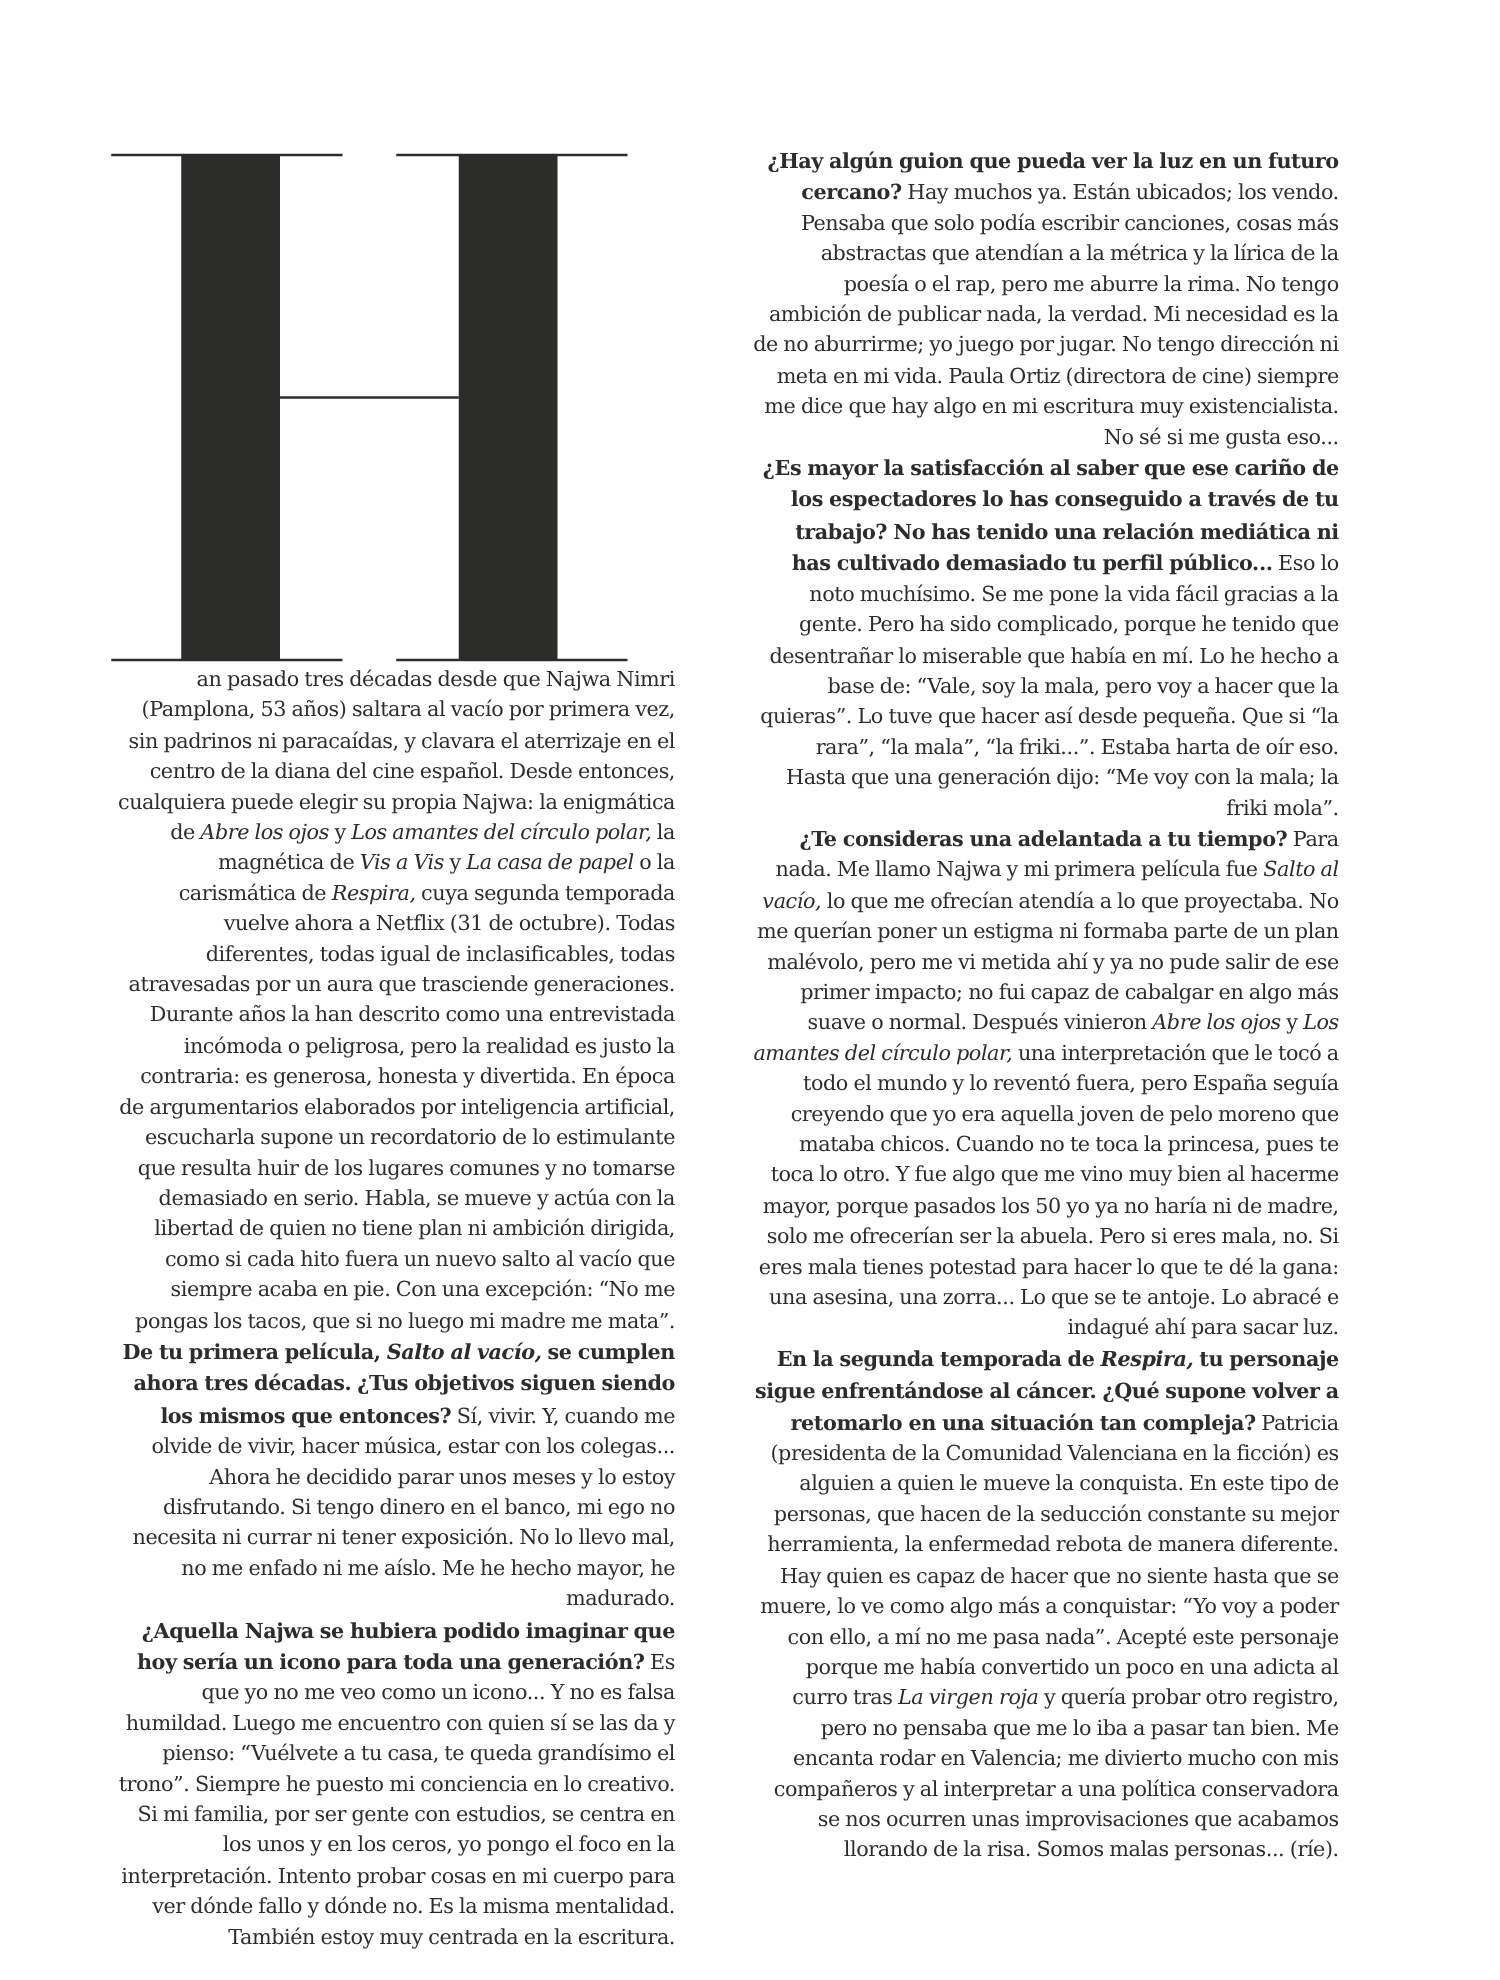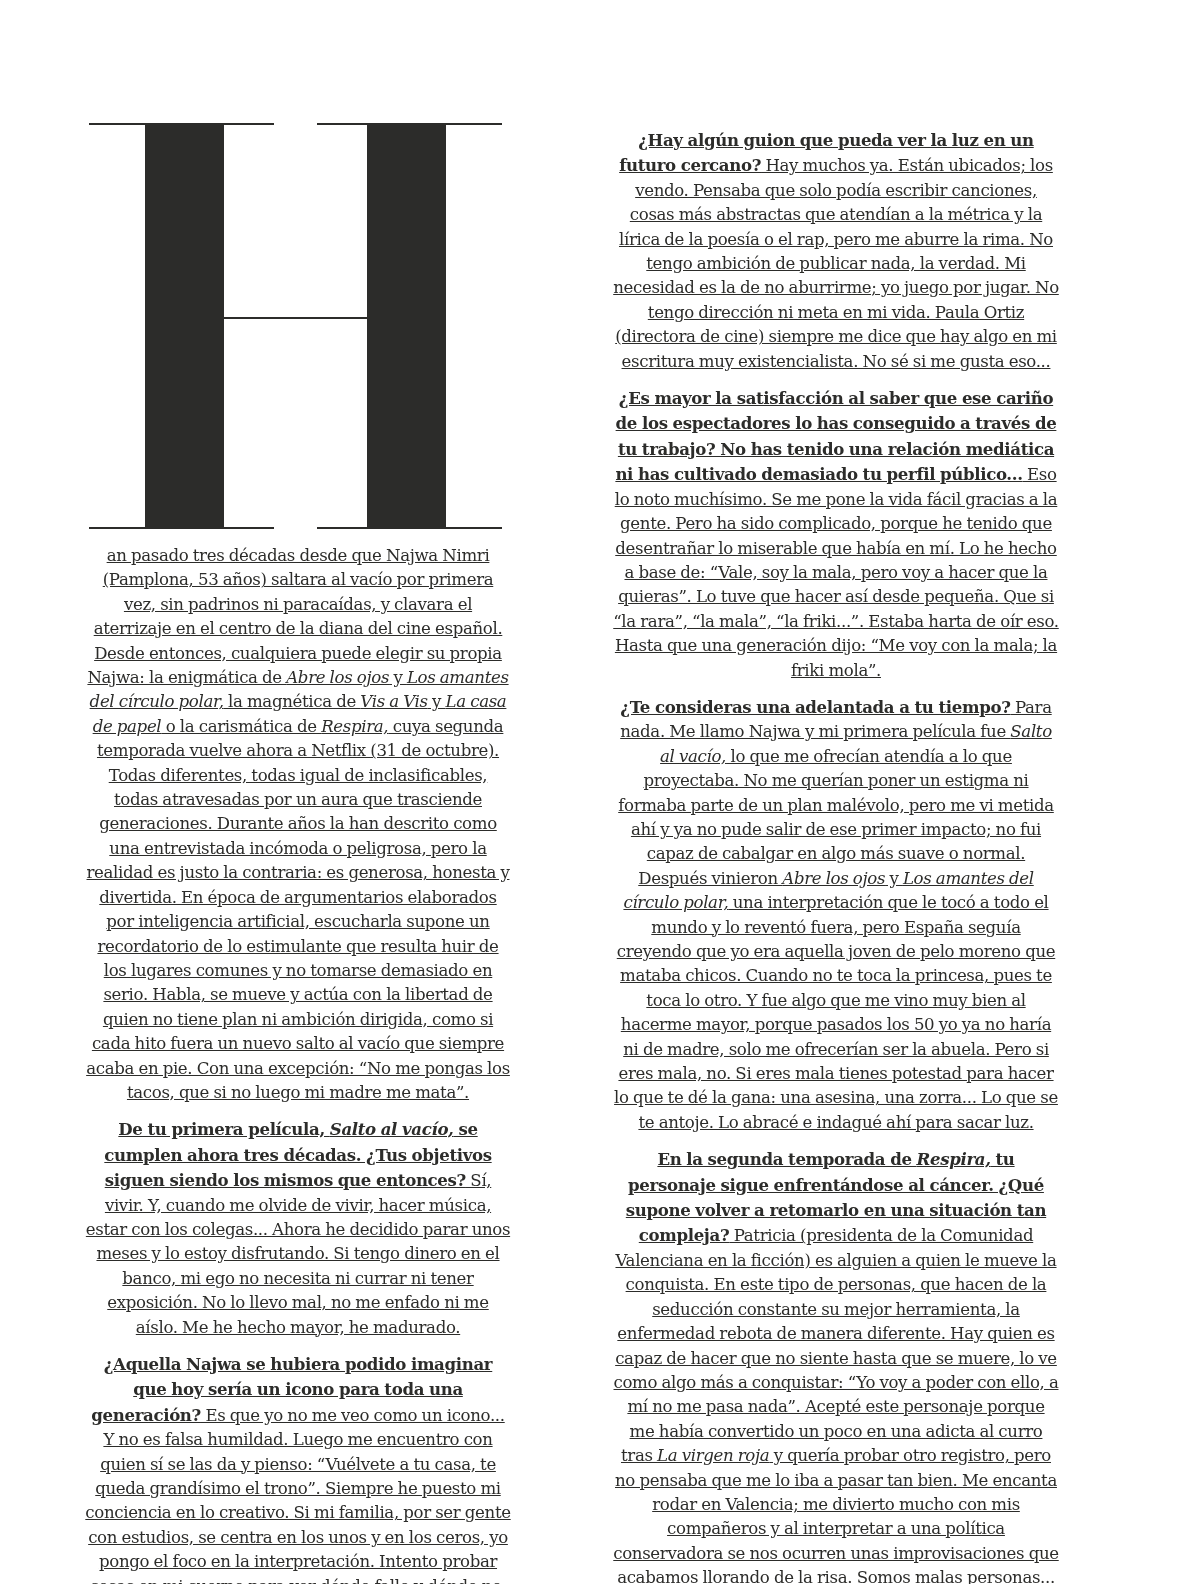--- a/index.html
+++ b/index.html
@@ -7,24 +7,24 @@
   .page { position: absolute; left: 0; top: 0; width: 1200px; height: 1584px; background: #fff; }
   .col {
     position: absolute;
     font-family: "DejaVu Serif", "Liberation Serif", serif;
     color: #2c2c2a;
     font-size: 16.6px;
     line-height: 24.4px;
     letter-spacing: -0.35px;
     word-spacing: -0.5px;
   }
-  .col p { margin: 12px; text-align: center; text-decoration: underline; }
+  .col p { margin: 0; text-align: right; }
   .col b { font-weight: bold; }
   .col i { font-style: italic; }
-  .col-left { left: 73px; top: 532px; width: 450px; }
+  .col-left { left: 90px; top: 532px; width: 450px; }
   .col-right { left: 601px; top: 116px; width: 470px; }
   .dropcap { position: absolute; left: 0; top: 0; width: 1200px; height: 560px; }
   .dropcap svg { position: absolute; left: 0; top: 0; }
   .sr { position:absolute; width:1px; height:1px; overflow:hidden; clip:rect(0 0 0 0); }
 </style>
 </head>
 <body>
 
 <div class="page">
 

